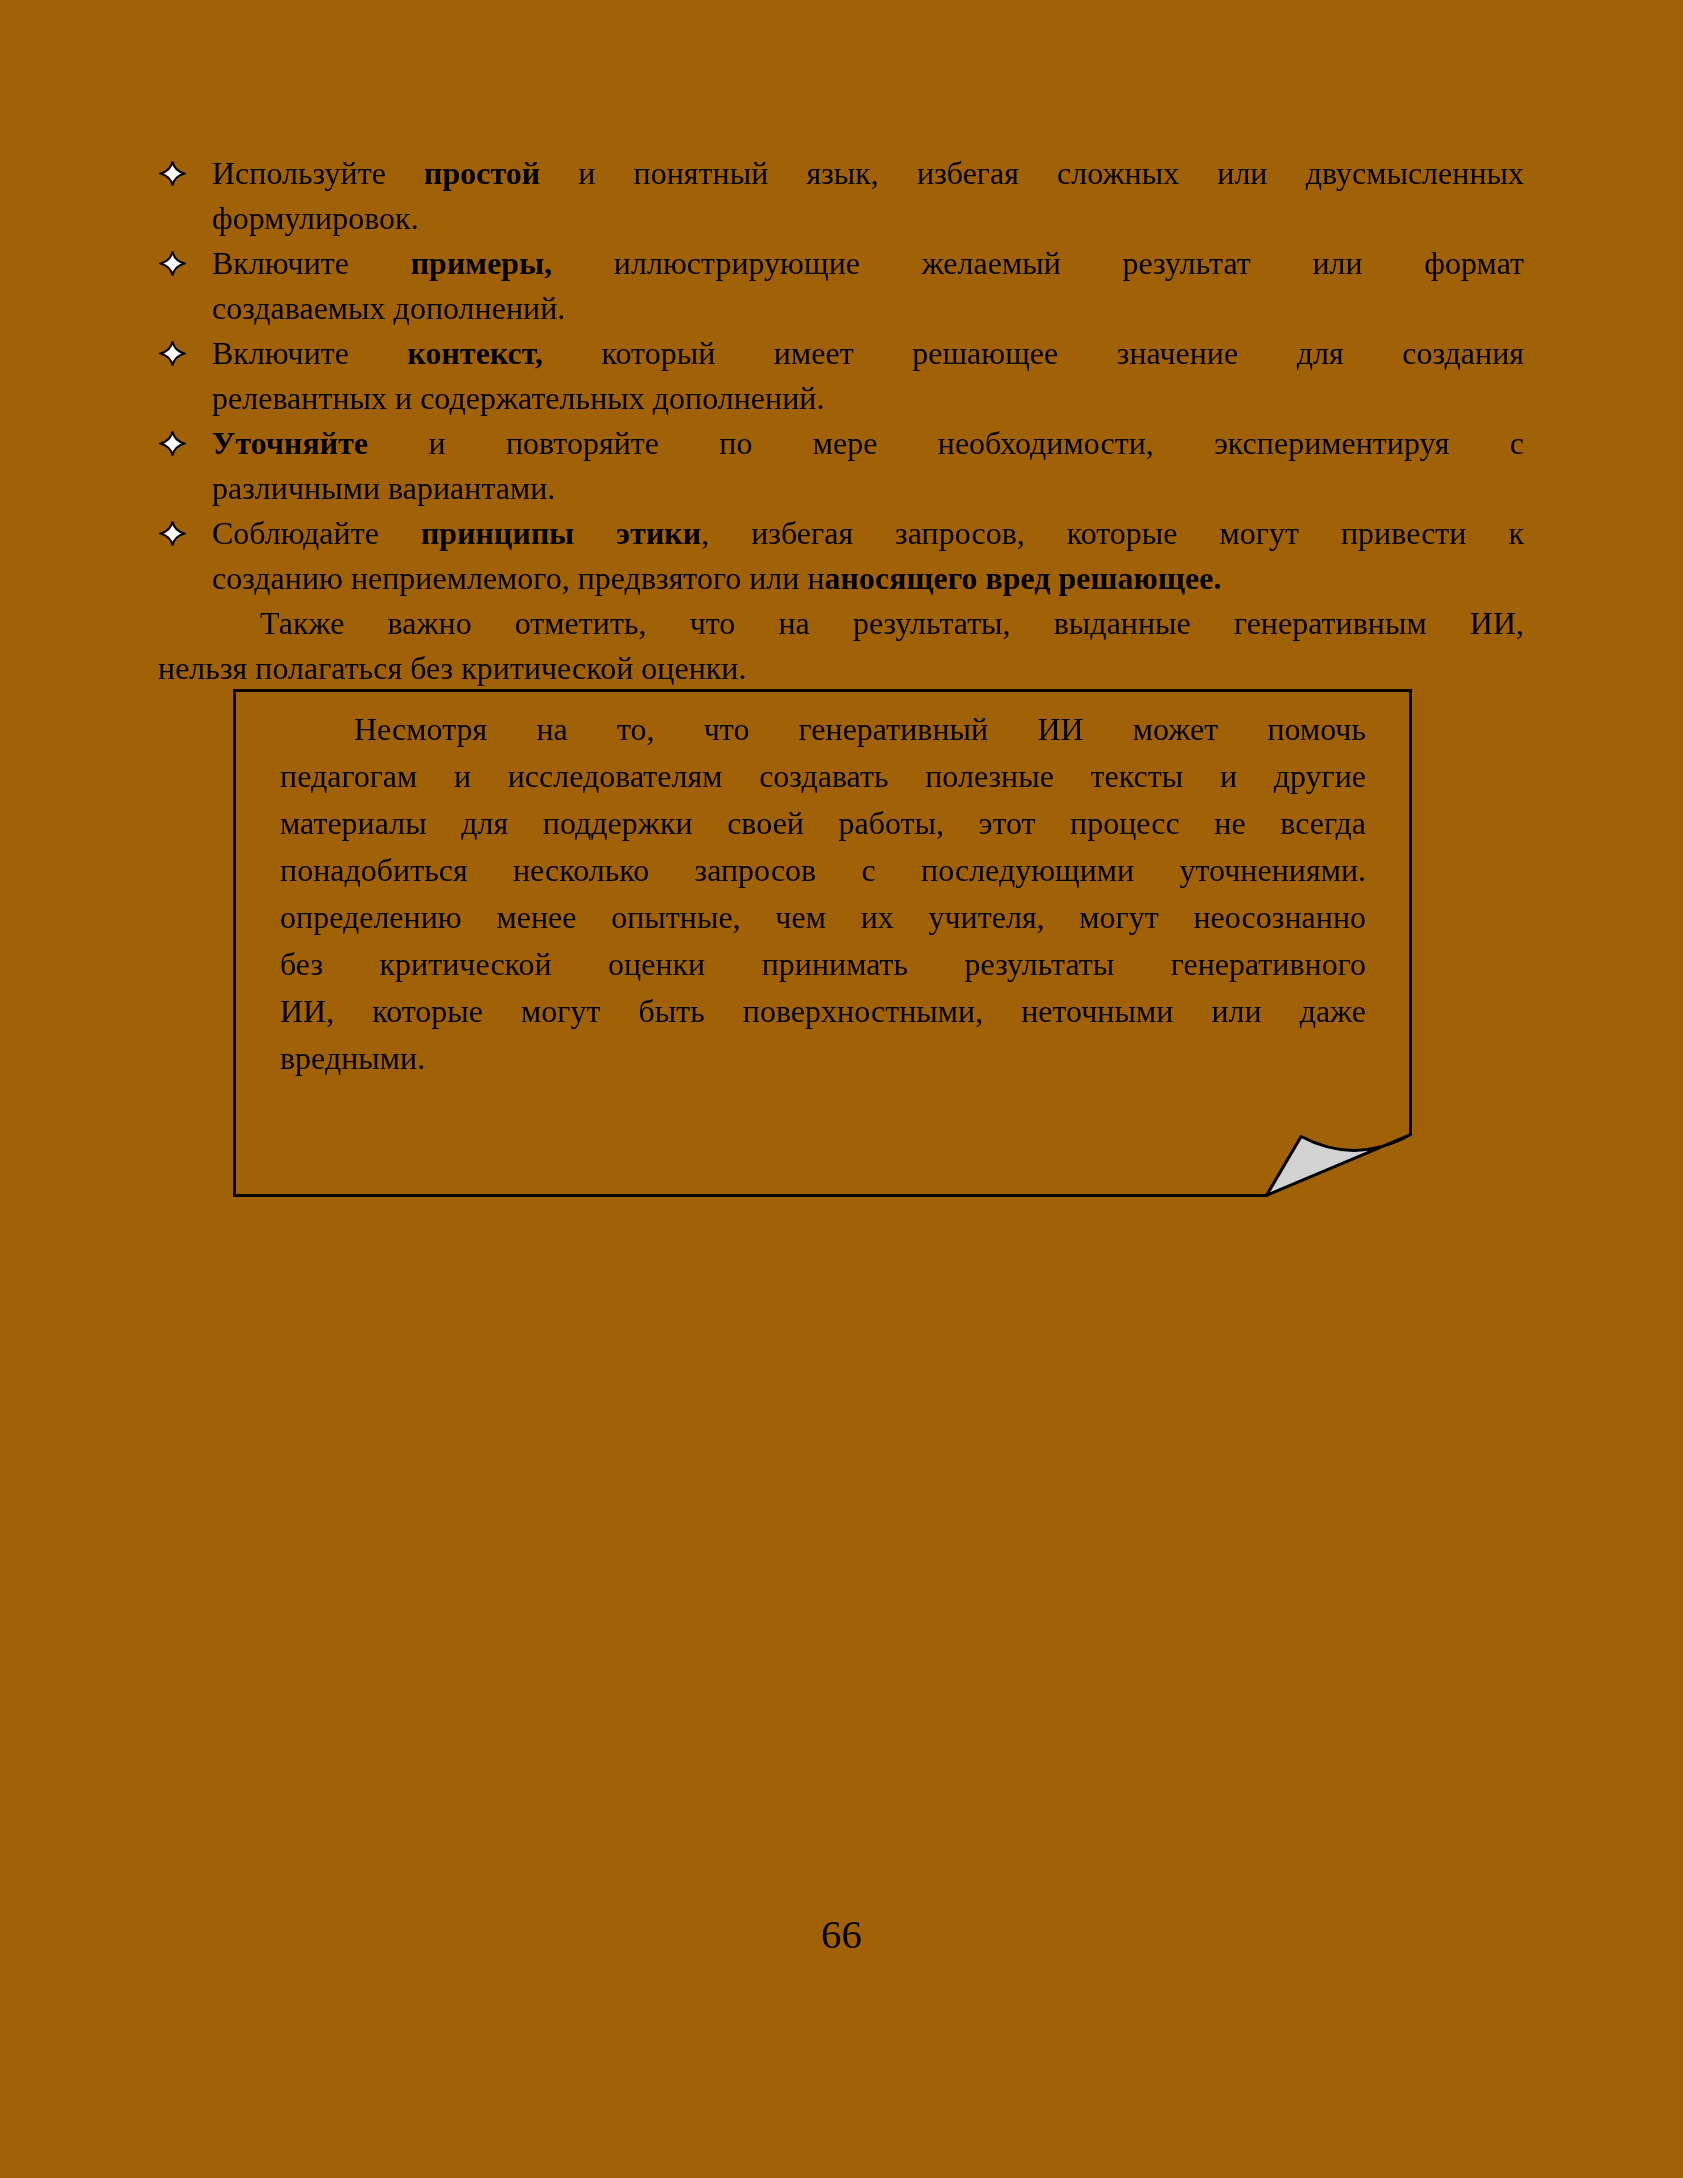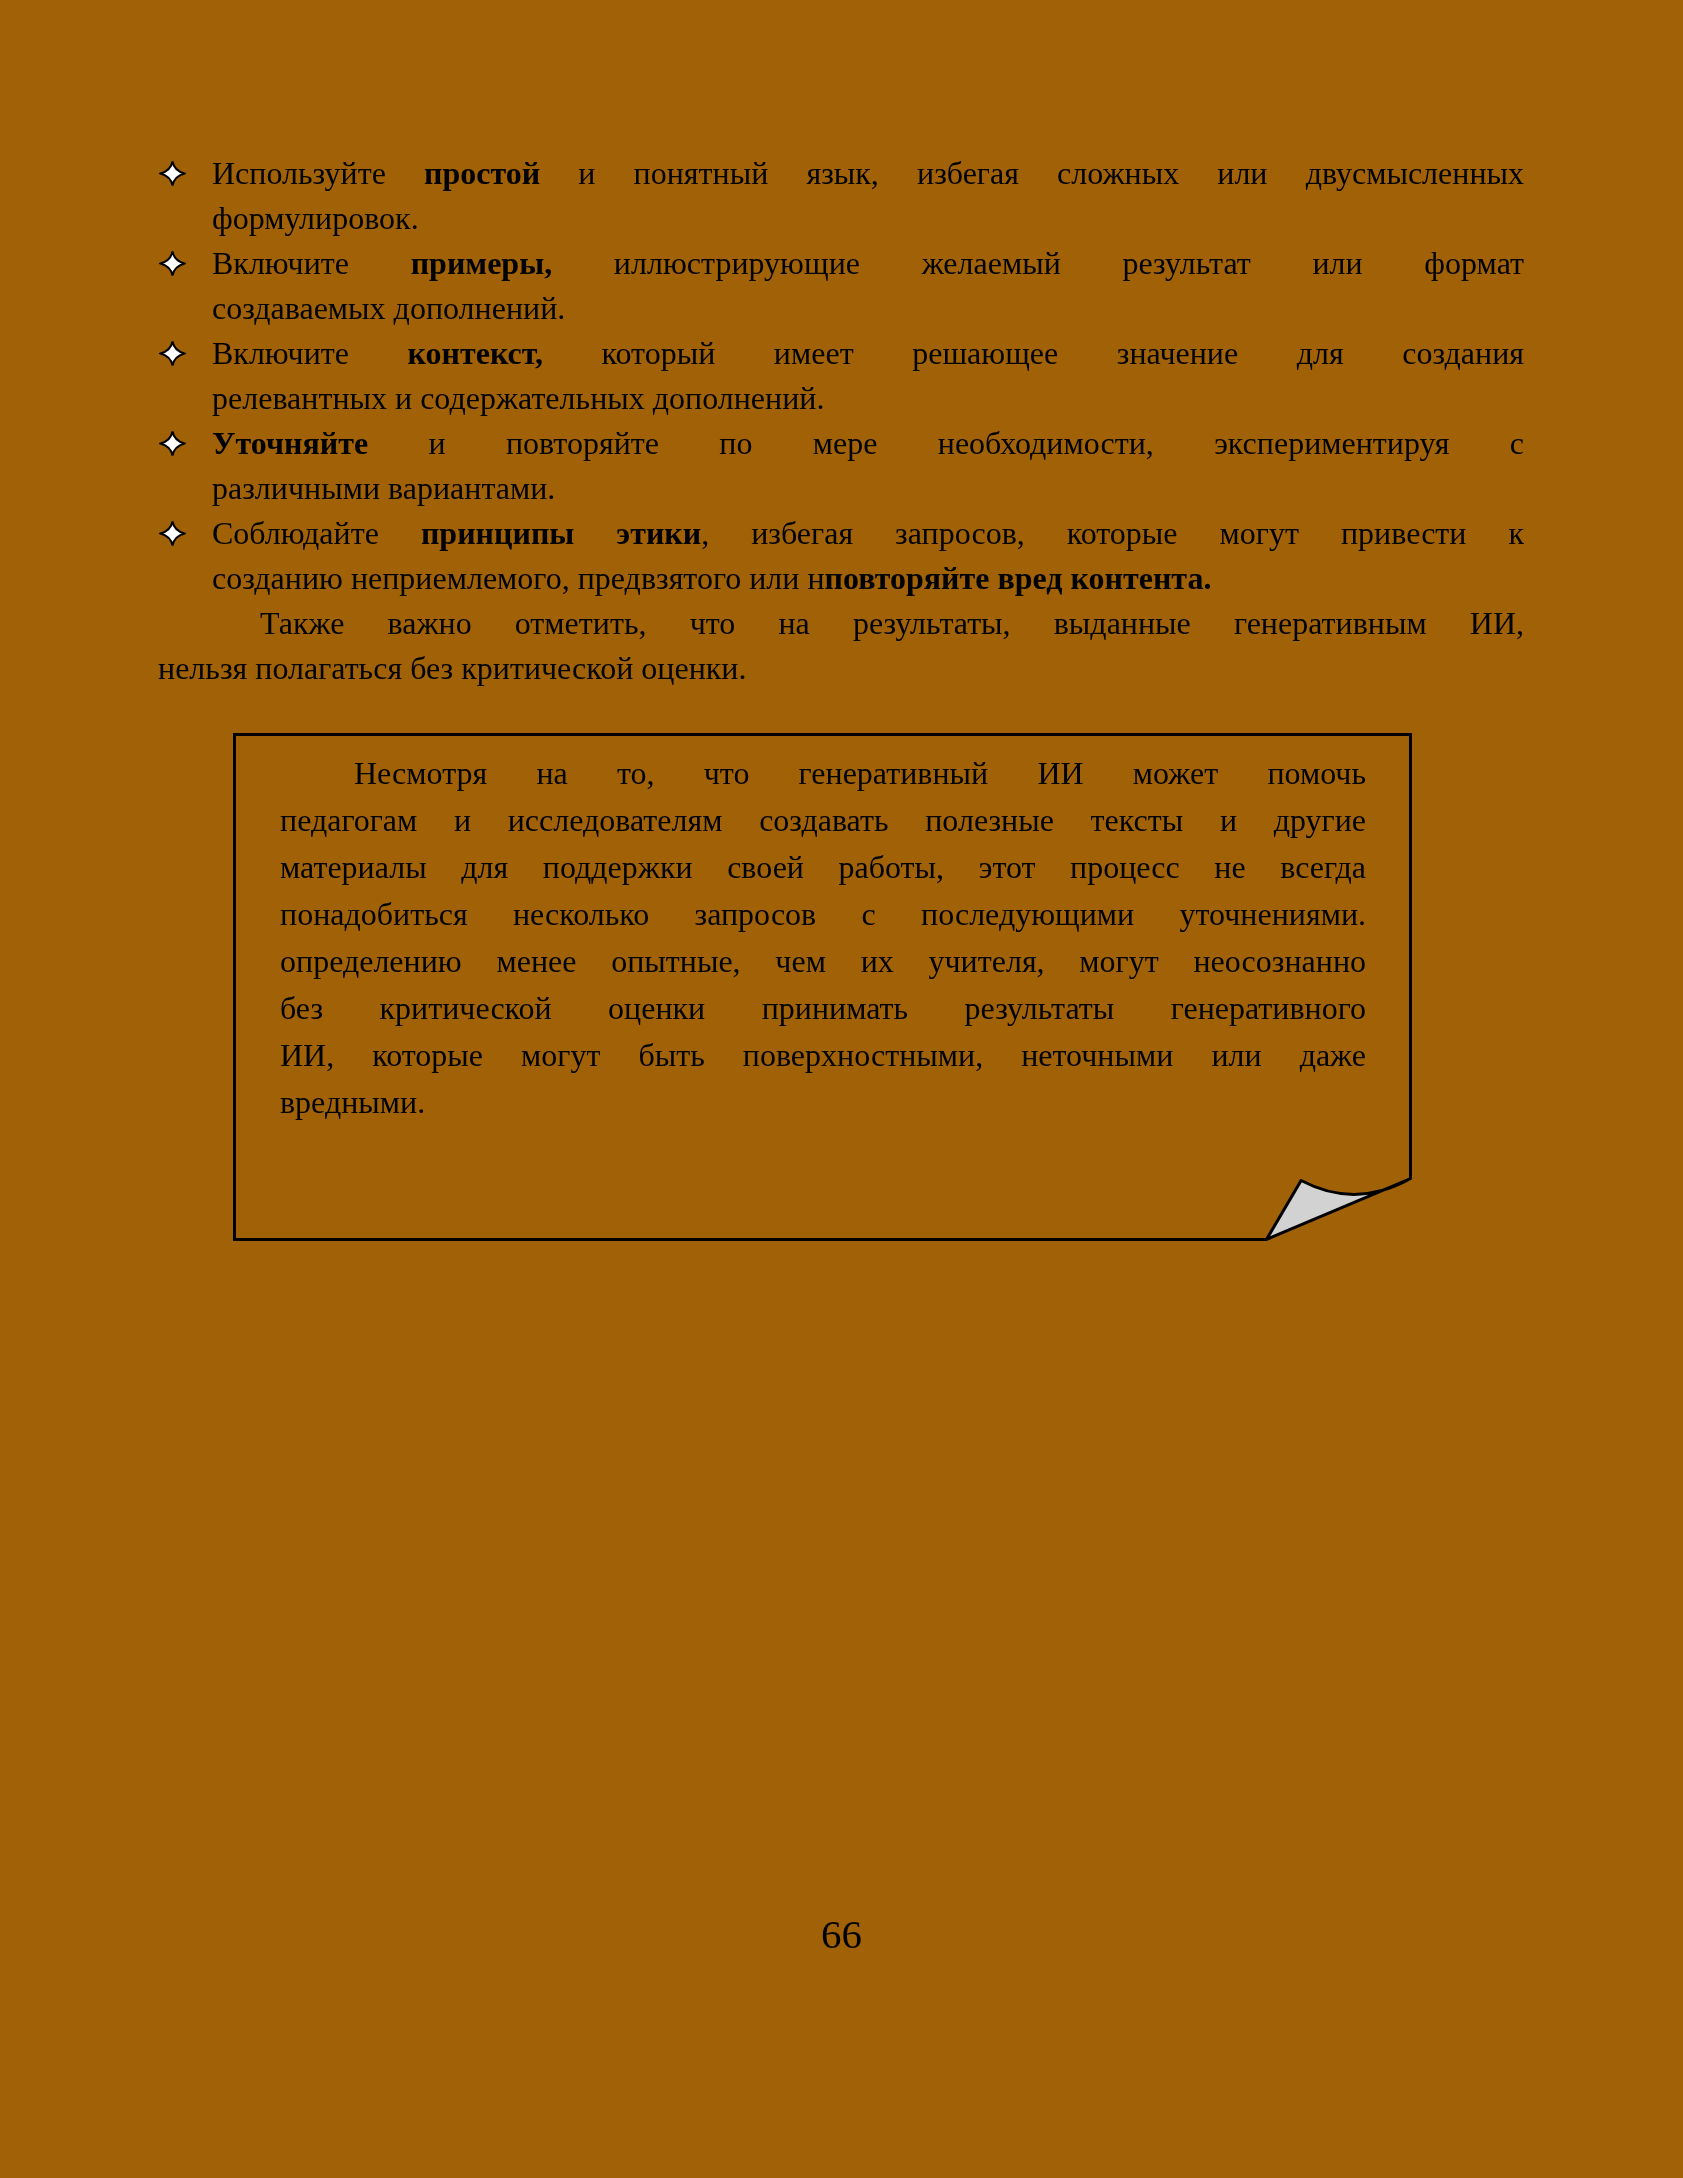--- a/index.html
+++ b/index.html
@@ -33,21 +33,21 @@
   .bullet-icon-wrap {
     position: absolute;
     left: 1px;
     top: 9px;
     width: 27px;
     height: 27px;
   }
   .note-box {
     position: absolute;
     left: 75px;   
-    top: 582px;   
+    top: 538px;   
     width: 1179px;
     height: 484px;
   }
   .note-box svg.frame {
     position: absolute;
     inset: 0;
     width: 1179px;
     height: 508px;
   }
   .box-text {
@@ -100,21 +100,21 @@
               <path d="M13.5 1.5 Q15.2 10.6 25.5 13.5 Q15.2 16.4 13.5 25.5 Q11.8 16.4 1.5 13.5 Q11.8 10.6 13.5 1.5 Z" fill="#ffffff" stroke="#000000" stroke-width="2"></path>
             </svg></span>
           <div class="line jfull"><b>Уточняйте</b> и повторяйте по мере необходимости, экспериментируя с</div>
           <div class="line">различными вариантами.</div>
         </div>
         <div class="bullet-item">
           <span class="bullet-icon-wrap"><svg width="27" height="27" viewBox="0 0 27 27">
               <path d="M13.5 1.5 Q15.2 10.6 25.5 13.5 Q15.2 16.4 13.5 25.5 Q11.8 16.4 1.5 13.5 Q11.8 10.6 13.5 1.5 Z" fill="#ffffff" stroke="#000000" stroke-width="2"></path>
             </svg></span>
           <div class="line jfull">Соблюдайте <b>принципы этики</b>, избегая запросов, которые могут привести к</div>
-          <div class="line">созданию неприемлемого, предвзятого или н<b>повторяйте вред контента.</b></div>
+          <div class="line">созданию неприемлемого, предвзятого или н<b>аносящего вред решающее.</b></div>
         </div>
       </div>
 
     <div id="closing-paragraph">
         <div class="line jfull indent-p">Также важно отметить, что на результаты, выданные генеративным ИИ,</div>
         <div class="line">нельзя полагаться без критической оценки.</div>
       </div>
 
     <div class="note-box">
       <svg class="frame" viewBox="0 0 1191 513" aria-hidden="true">

